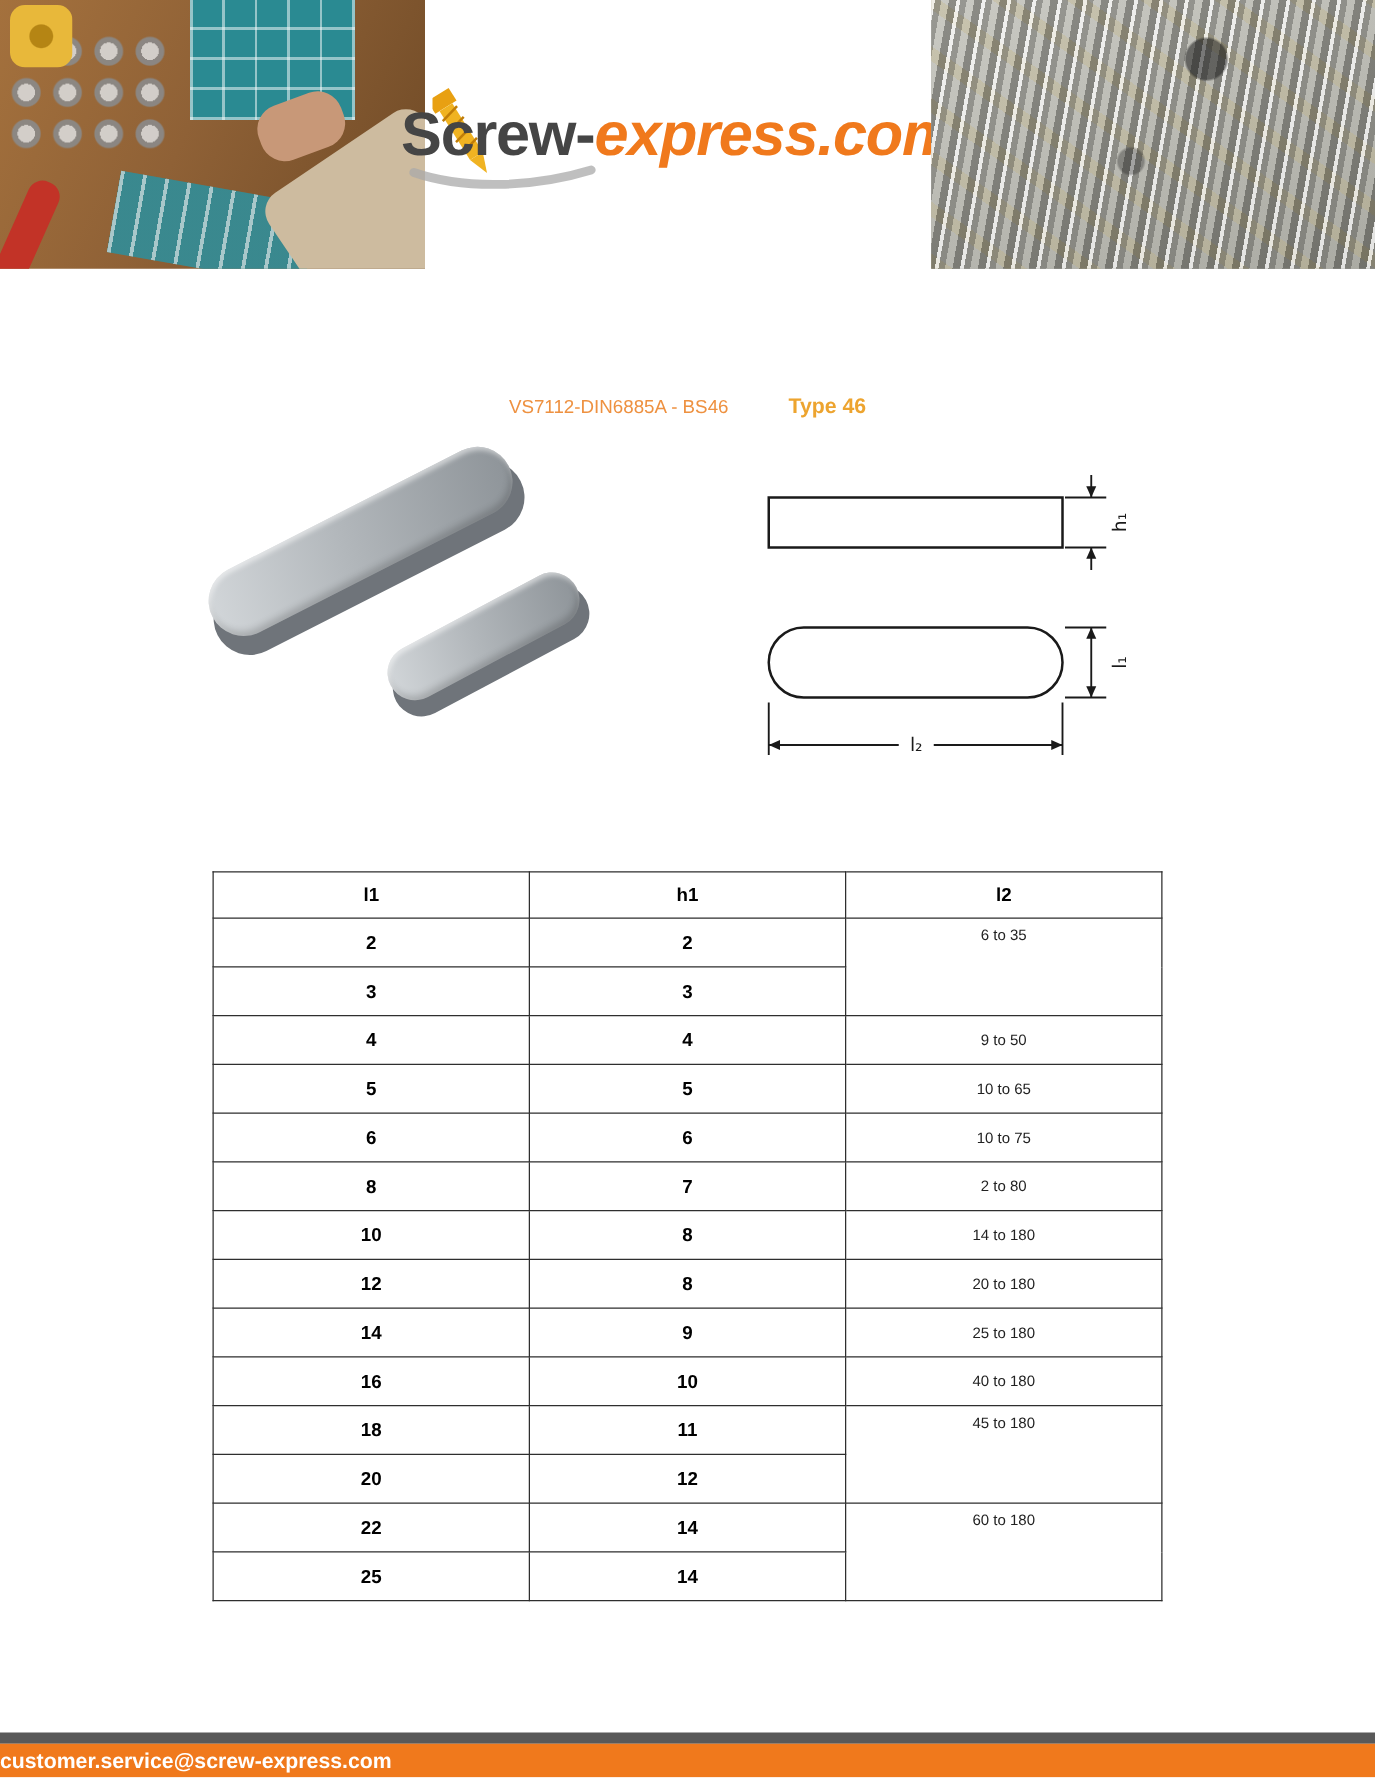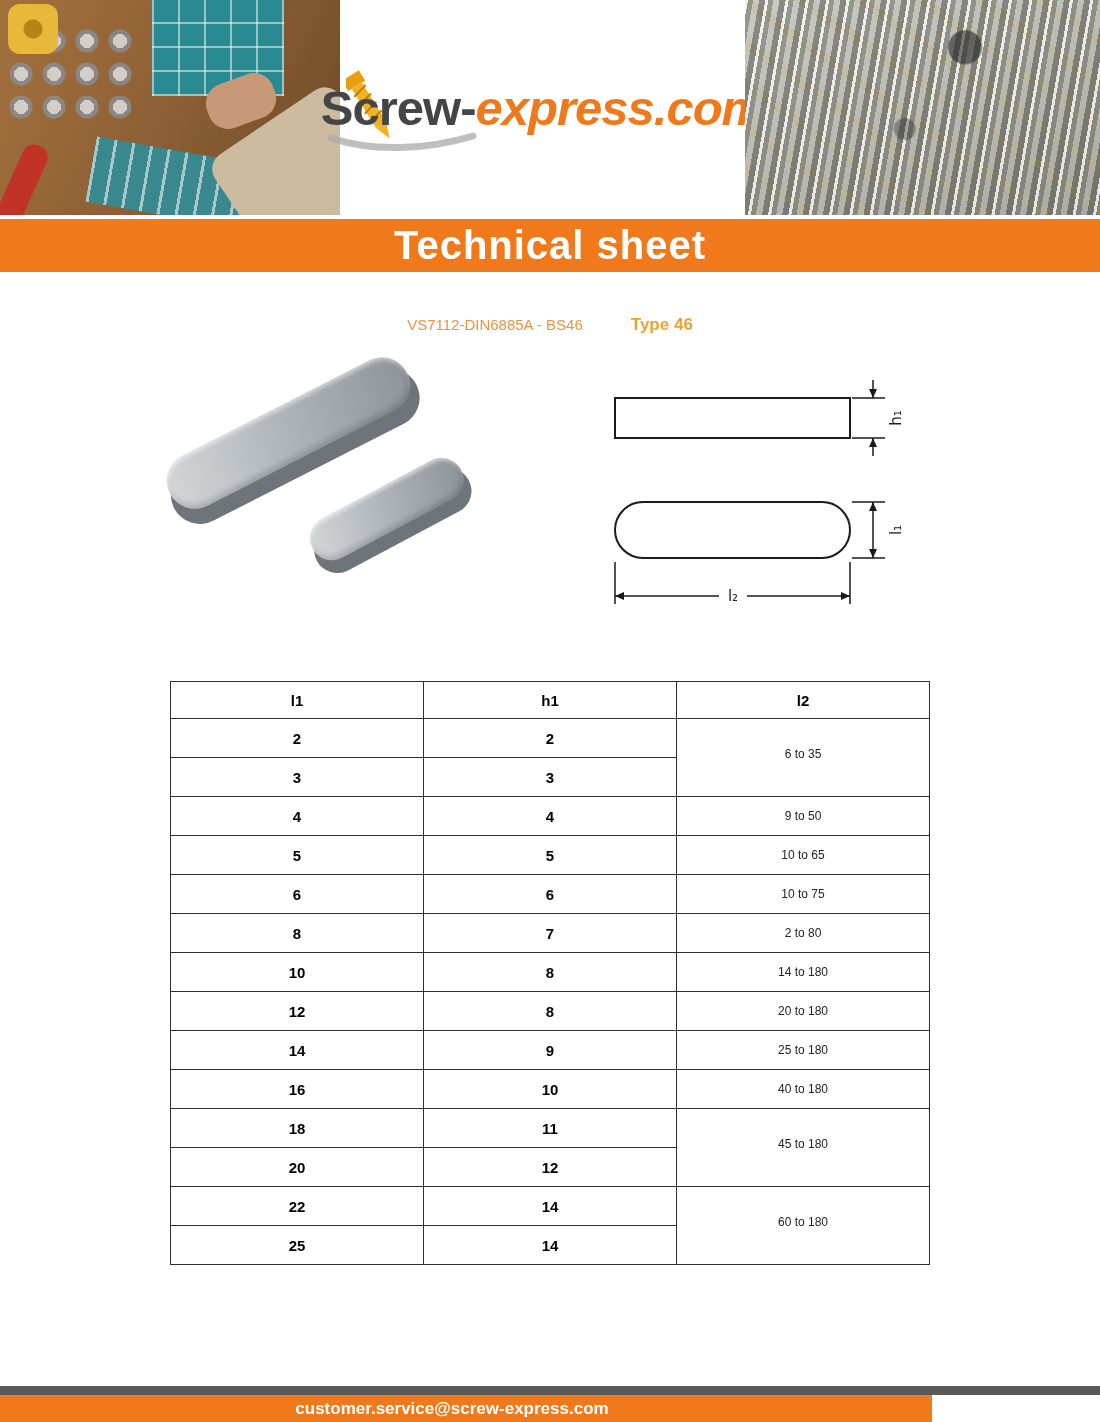--- a/index.html
+++ b/index.html
@@ -77,32 +77,32 @@
   
   .drawing { position:absolute; }
   .drawing-side { left:605px; top:378px; }
   .drawing-top { left:605px; top:492px; }
   .drawing line { stroke:#1a1a1a; stroke-width:1.5; }
   .drawing rect { fill:#fff; stroke:#1a1a1a; stroke-width:2; }
   .drawing polygon { fill:#1a1a1a; }
   .drawing text { font-family:"DejaVu Sans", sans-serif; font-size:15px; fill:#1a1a1a; }
 
   
-  .table-wrap { position:absolute; left:170px; top:681px; width:760px; }
+  .table-wrap { position:absolute; left:170px; top:697px; width:760px; }
   table.spec { border-collapse:collapse; width:760px; table-layout:fixed; }
   .spec th, .spec td { border:1.5px solid #2e2e2e; text-align:center; vertical-align:middle; background:#fff; }
   .spec th { height:37px; font-size:15px; font-weight:700; }
   .spec td.num { height:39px; font-size:15px; font-weight:700; }
   .spec td.range { font-size:12px; font-weight:400; color:#222; }
-  .spec td.range.top { vertical-align:top; padding-top:28px; }
+  .spec td.range.top { vertical-align:top; padding-top:6px; }
 
   
   .footer-gray { position:absolute; left:0; top:1386px; width:1100px; height:9px; background:var(--footer-gray); }
-  .footer-orange { position:absolute; left:0; top:1395px; width:932px; height:27px; background:var(--orange);
-    display:flex; align-items:center; justify-content:center; padding-right:28px; }
+  .footer-orange { position:absolute; left:0; top:1395px; width:1100px; height:27px; background:var(--orange);
+    display:flex; align-items:center; justify-content:flex-start; padding-right:28px; }
   .footer-email { color:#fff; font-size:17px; font-weight:700; }
 </style>
 </head>
 <body>
 
 <div class="page">
 
   <div class="header">
     <div class="photo photo-left">
       <div class="pl-item pl-washers"></div>
@@ -130,23 +130,20 @@
         <span class="logo-p1">Screw-</span><span class="logo-p2">express.com</span>
         <svg class="swoosh" width="150" height="22" viewBox="0 0 150 22">
           <path d="M4,6 C45,20 100,18 146,4" stroke="#a9a9a9" stroke-width="7" fill="none" stroke-linecap="round" opacity="0.75"></path>
         </svg>
       </div>
     </div>
 
     <div class="photo photo-right"></div>
   </div>
 
-  <div class="banner">
-    <div class="banner-title">Technical sheet</div>
-  </div>
 
   <div class="title-block">
     <div class="title-line1">
       <span class="ref">VS7112-DIN6885A - BS46</span><span class="type">Type 46</span>
     </div>
   </div>
 
   <div class="keys">
     <div class="key key-large">
       <div class="key-side"></div>

